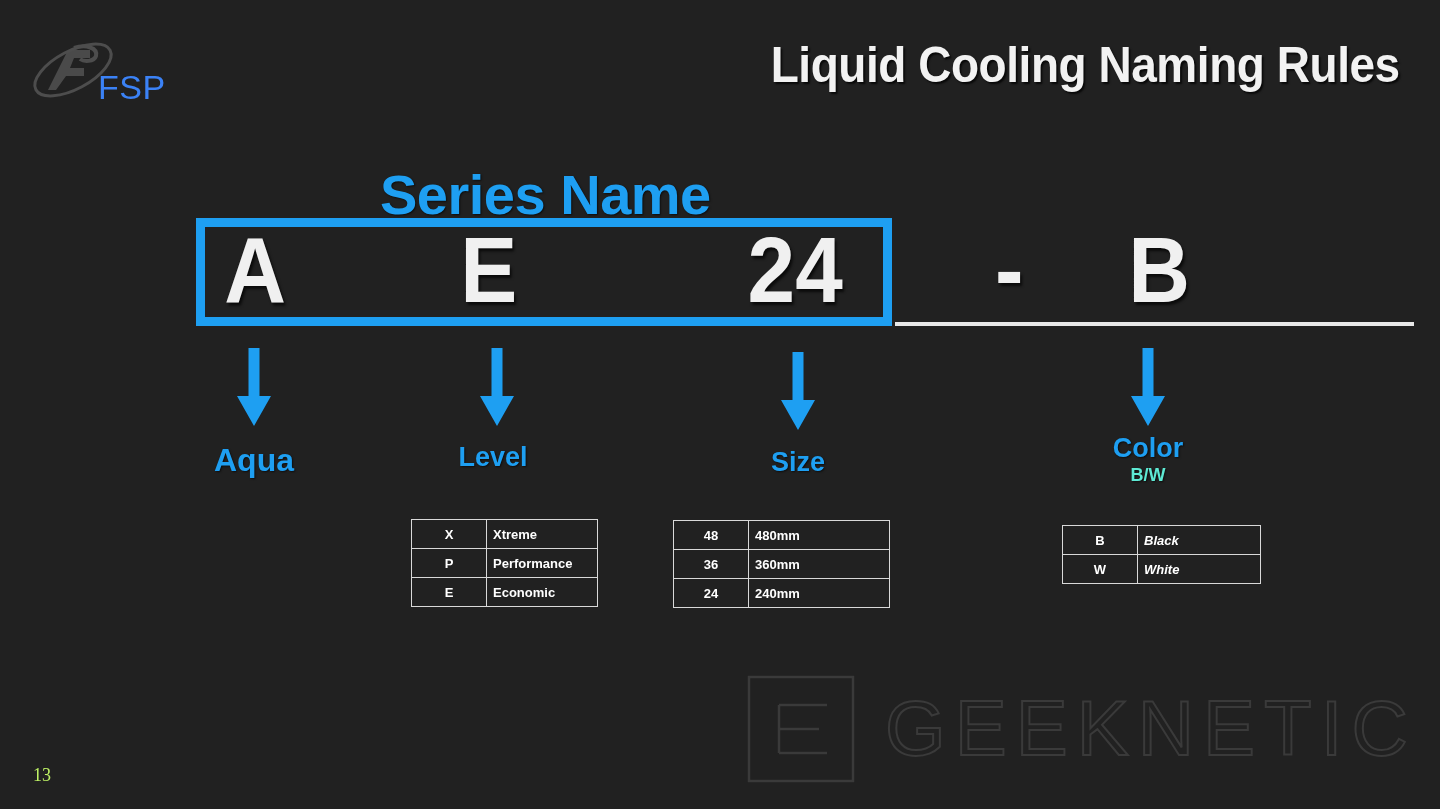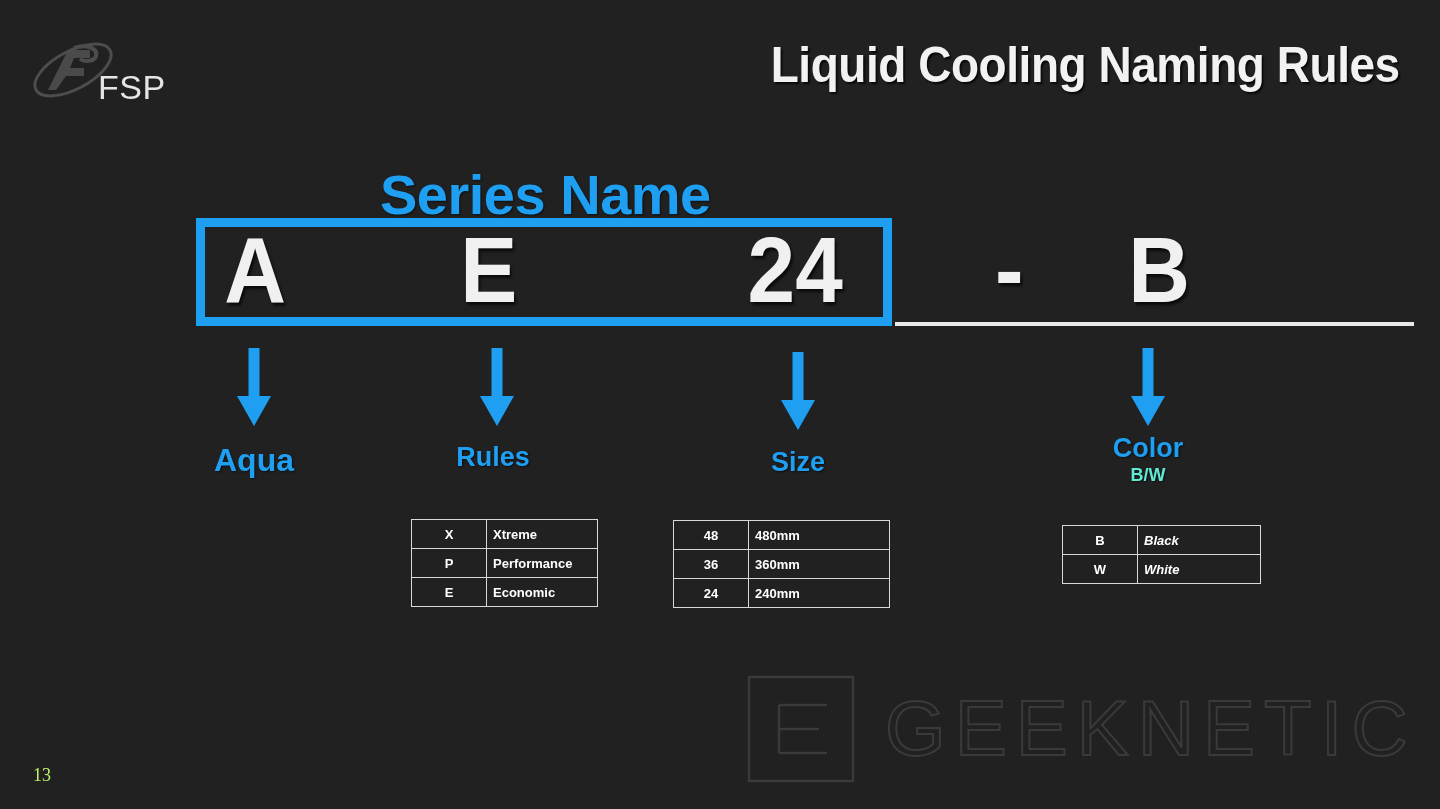--- a/index.html
+++ b/index.html
@@ -31,21 +31,21 @@
     top: 0;
     width: 90px;
     height: 64px;
   }
   #fsp-logo .logo-text {
     position: absolute;
     left: 70px;
     top: 32px;
     font-size: 34px;
     font-weight: 500;
-    color: #e5e5e5;
+    color: #3b82f6;
     letter-spacing: 0.5px;
     line-height: 1;
   }
 
   
   #slide-title {
     position: absolute;
     right: 40px;
     top: 36px;
     font-size: 50px;
@@ -240,21 +240,21 @@
     <path d="M11.5 0 H22.5 V48 H34 L17 78 L0 48 H11.5 Z" fill="#1E9FF2"></path>
   </svg>
   <svg class="arrow" id="arrow-size" viewBox="0 0 34 78">
     <path d="M11.5 0 H22.5 V48 H34 L17 78 L0 48 H11.5 Z" fill="#1E9FF2"></path>
   </svg>
   <svg class="arrow" id="arrow-color" viewBox="0 0 34 78">
     <path d="M11.5 0 H22.5 V48 H34 L17 78 L0 48 H11.5 Z" fill="#1E9FF2"></path>
   </svg>
 
   <div class="field-label" id="label-aqua">Aqua</div>
-  <div class="field-label" id="label-level">Rules</div>
+  <div class="field-label" id="label-level">Level</div>
   <div class="field-label" id="label-size">Size</div>
   <div class="field-label" id="label-color">Color</div>
   <div id="label-color-sub">B/W</div>
 
   <table class="legend-table" id="table-level">
     <tbody>
       <tr>
         <td class="code">X</td>
         <td class="desc">Xtreme</td>
       </tr>

